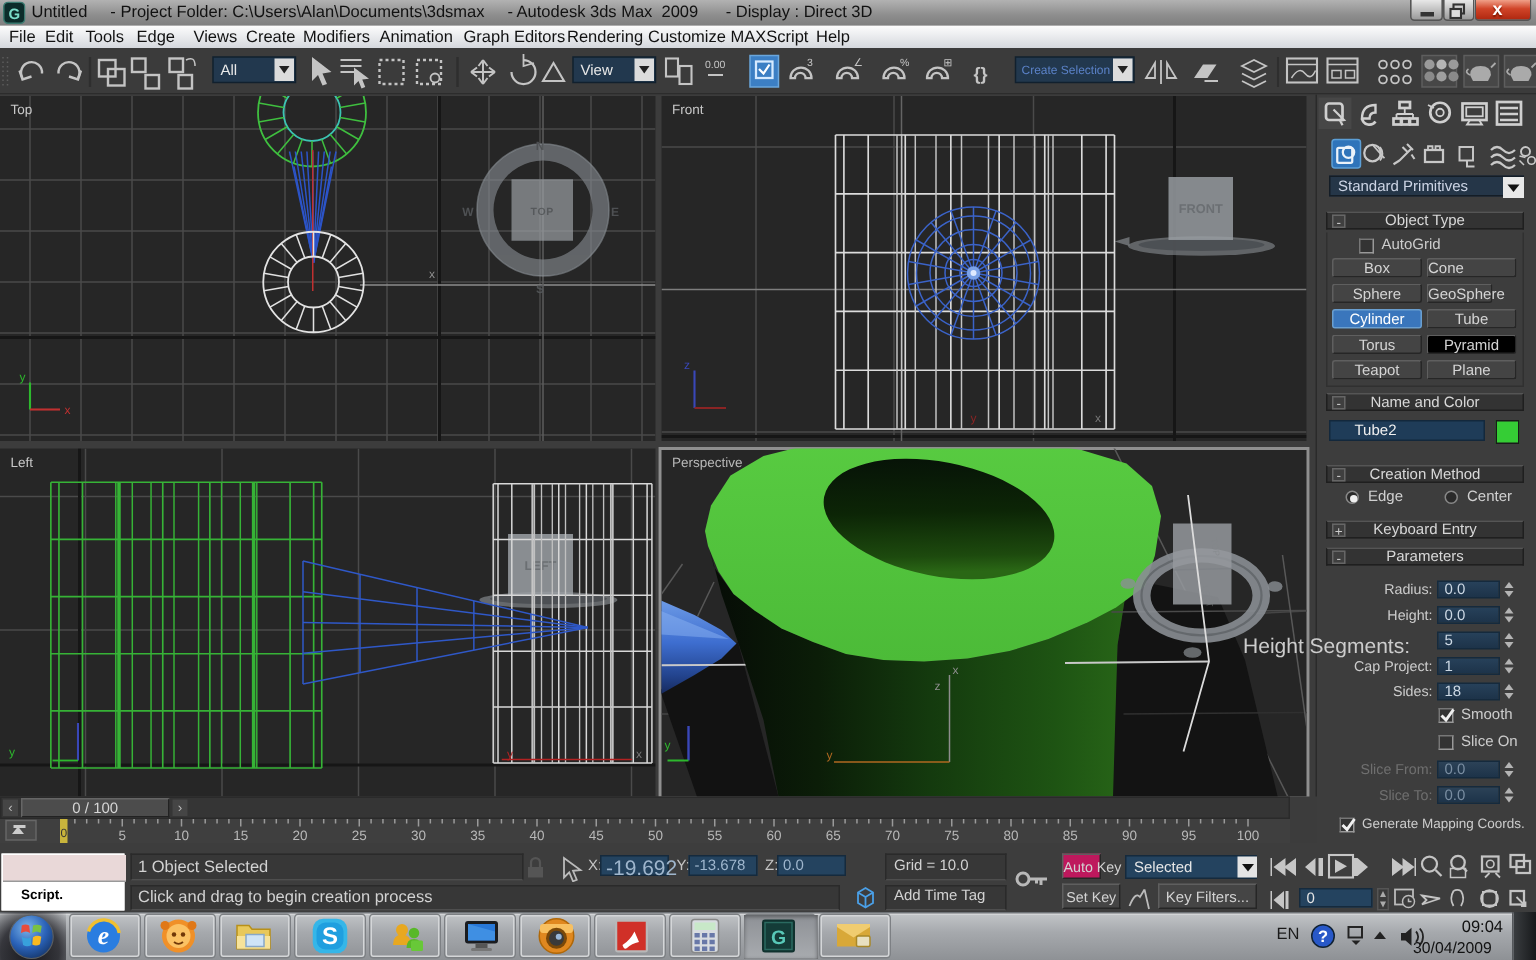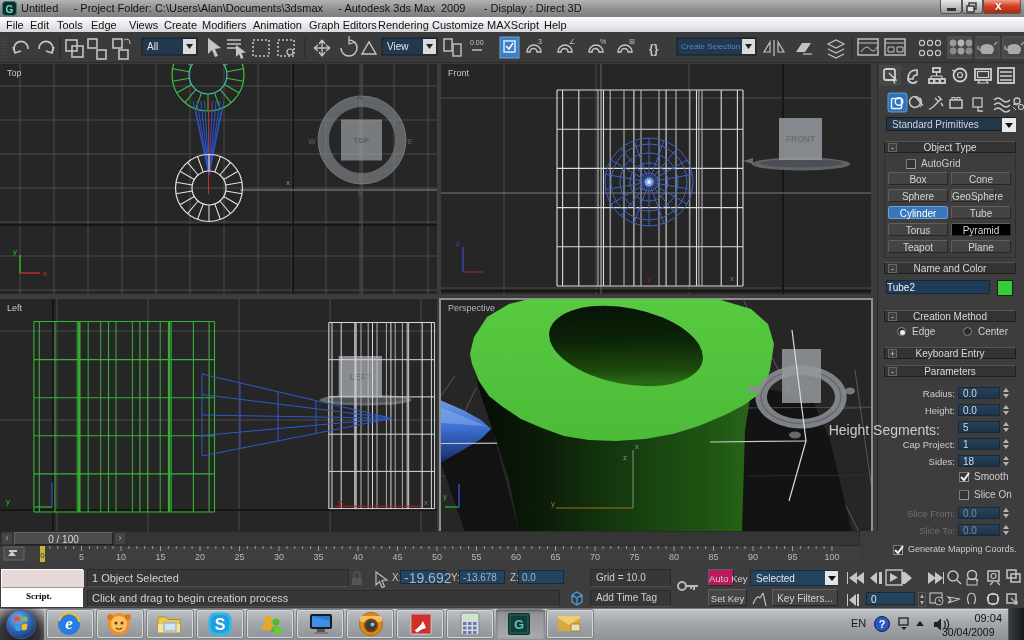--- a/index.html
+++ b/index.html
@@ -505,31 +505,31 @@
     </g>
   </svg>
 <div style="position:absolute;left:886px;top:117px;width:130px;height:14px;background:#253648;border:1px solid #141d26;color:#ccd4e4;font-size:10px;line-height:14px;padding-left:5px">Standard Primitives</div>
 <div style="position:absolute;left:1002px;top:118px;width:14px;height:14px;background:#e8e8e8"></div>
 <div style="position:absolute;left:1005px;top:123px;width:0;height:0;border-left:4px solid transparent;border-right:4px solid transparent;border-top:5px solid #111"></div>
 <div style="position:absolute;left:884px;top:141px;width:132px;height:12px;background:#333333;border:1px solid #1f1f1f;border-top-color:#555;color:#d8d8d8;font-size:10px;text-align:center;line-height:12px">Object Type<span style="position:absolute;left:3px;top:1px;width:9px;height:9px;background:#3f3f3f;border:1px solid #666;font-size:9px;line-height:8px;text-align:center;color:#ccc">-</span></div>
 <div style="position:absolute;left:884px;top:155px;width:132px;height:103px;border:1px solid #303030;border-top:none"></div>
 <div style="position:absolute;left:906px;top:159px;width:10px;height:10px;background:#333;border:1px solid #777;border-bottom-color:#999;border-right-color:#999"></div>
 <div style="position:absolute;left:921px;top:158px;color:#cccccc;font-size:10px">AutoGrid</div>
 <div style="position:absolute;left:888px;top:172px;width:60px;height:13px;background:#444444;border-top:1px solid #5f5f5f;border-left:1px solid #5f5f5f;border-right:1px solid #262626;border-bottom:1px solid #262626;border-radius:2px;color:#d4d4d4;font-size:10px;text-align:center;line-height:13px">Box</div>
-<div style="position:absolute;left:951px;top:172px;width:60px;height:13px;background:#444444;border-top:1px solid #5f5f5f;border-left:1px solid #5f5f5f;border-right:1px solid #262626;border-bottom:1px solid #262626;border-radius:2px;color:#d4d4d4;font-size:10px;text-align:center;line-height:13px">Cone</div>
+<div style="position:absolute;left:951px;top:172px;width:60px;height:13px;background:#444444;border-top:1px solid #5f5f5f;border-left:1px solid #5f5f5f;border-right:1px solid #262626;border-bottom:1px solid #262626;border-radius:2px;color:#d4d4d4;font-size:10px;line-height:13px">Cone</div>
 <div style="position:absolute;left:888px;top:189px;width:60px;height:13px;background:#444444;border-top:1px solid #5f5f5f;border-left:1px solid #5f5f5f;border-right:1px solid #262626;border-bottom:1px solid #262626;border-radius:2px;color:#d4d4d4;font-size:10px;text-align:center;line-height:13px">Sphere</div>
 <div style="position:absolute;left:951px;top:189px;width:44px;height:13px;background:#444444;border-top:1px solid #5f5f5f;border-left:1px solid #5f5f5f;border-right:1px solid #262626;border-bottom:1px solid #262626;border-radius:2px;color:#d4d4d4;font-size:10px;text-align:center;line-height:13px">GeoSphere</div>
 <div style="position:absolute;left:888px;top:206px;width:60px;height:13px;background:#3a76bc;border:1px solid #6a9fd0;border-radius:2px;color:#ffffff;font-size:10px;text-align:center;line-height:13px">Cylinder</div>
 <div style="position:absolute;left:951px;top:206px;width:60px;height:13px;background:#444444;border-top:1px solid #5f5f5f;border-left:1px solid #5f5f5f;border-right:1px solid #262626;border-bottom:1px solid #262626;border-radius:2px;color:#d4d4d4;font-size:10px;text-align:center;line-height:13px">Tube</div>
 <div style="position:absolute;left:888px;top:223px;width:60px;height:13px;background:#444444;border-top:1px solid #5f5f5f;border-left:1px solid #5f5f5f;border-right:1px solid #262626;border-bottom:1px solid #262626;border-radius:2px;color:#d4d4d4;font-size:10px;text-align:center;line-height:13px">Torus</div>
 <div style="position:absolute;left:951px;top:223px;width:60px;height:13px;background:#000000;border-top:1px solid #5f5f5f;border-left:1px solid #5f5f5f;border-right:1px solid #262626;border-bottom:1px solid #262626;border-radius:2px;color:#d4d4d4;font-size:10px;text-align:center;line-height:13px">Pyramid</div>
 <div style="position:absolute;left:888px;top:240px;width:60px;height:13px;background:#444444;border-top:1px solid #5f5f5f;border-left:1px solid #5f5f5f;border-right:1px solid #262626;border-bottom:1px solid #262626;border-radius:2px;color:#d4d4d4;font-size:10px;text-align:center;line-height:13px">Teapot</div>
 <div style="position:absolute;left:951px;top:240px;width:60px;height:13px;background:#444444;border-top:1px solid #5f5f5f;border-left:1px solid #5f5f5f;border-right:1px solid #262626;border-bottom:1px solid #262626;border-radius:2px;color:#d4d4d4;font-size:10px;text-align:center;line-height:13px">Plane</div>
 <div style="position:absolute;left:884px;top:262px;width:132px;height:12px;background:#333333;border:1px solid #1f1f1f;border-top-color:#555;color:#d8d8d8;font-size:10px;text-align:center;line-height:12px">Name and Color<span style="position:absolute;left:3px;top:1px;width:9px;height:9px;background:#3f3f3f;border:1px solid #666;font-size:9px;line-height:8px;text-align:center;color:#ccc">-</span></div>
-<div style="position:absolute;left:886px;top:280px;width:104px;height:14px;background:#1f3c58;border:1px solid #13283c;color:#f0f0f0;font-size:10px;line-height:14px;padding-left:0">Tube2</div>
+<div style="position:absolute;left:886px;top:280px;width:104px;height:14px;background:#1f3c58;border:1px solid #13283c;color:#f0f0f0;font-size:10px;line-height:14px;padding-left:16px">Tube2</div>
 <div style="position:absolute;left:997px;top:280px;width:16px;height:16px;background:#35cd35;border:1px solid #1a1a1a"></div>
 <div style="position:absolute;left:884px;top:310px;width:132px;height:12px;background:#333333;border:1px solid #1f1f1f;border-top-color:#555;color:#d8d8d8;font-size:10px;text-align:center;line-height:12px">Creation Method<span style="position:absolute;left:3px;top:1px;width:9px;height:9px;background:#3f3f3f;border:1px solid #666;font-size:9px;line-height:8px;text-align:center;color:#ccc">-</span></div>
 <div style="position:absolute;left:897px;top:327px;width:9px;height:9px;border-radius:50%;background:#2a2a2a;border:1px solid #888"></div>
 <div style="position:absolute;left:900px;top:330px;width:5px;height:5px;border-radius:50%;background:#f0f0f0"></div>
 <div style="position:absolute;left:912px;top:326px;color:#d0d0d0;font-size:10px">Edge</div>
 <div style="position:absolute;left:963px;top:327px;width:9px;height:9px;border-radius:50%;background:#2a2a2a;border:1px solid #888"></div>
 <div style="position:absolute;left:978px;top:326px;color:#d0d0d0;font-size:10px">Center</div>
 <div style="position:absolute;left:884px;top:347px;width:132px;height:12px;background:#333333;border:1px solid #1f1f1f;border-top-color:#555;color:#d8d8d8;font-size:10px;text-align:center;line-height:12px">Keyboard Entry<span style="position:absolute;left:3px;top:1px;width:9px;height:9px;background:#3f3f3f;border:1px solid #666;font-size:9px;line-height:8px;text-align:center;color:#ccc">+</span></div>
 <div style="position:absolute;left:884px;top:365px;width:132px;height:12px;background:#333333;border:1px solid #1f1f1f;border-top-color:#555;color:#d8d8d8;font-size:10px;text-align:center;line-height:12px">Parameters<span style="position:absolute;left:3px;top:1px;width:9px;height:9px;background:#3f3f3f;border:1px solid #666;font-size:9px;line-height:8px;text-align:center;color:#ccc">-</span></div>
 <div style="position:absolute;right:69px;top:388px;color:#cccccc;font-size:9.5px">Radius:</div>
@@ -704,21 +704,21 @@
     <text x="42.5" y="12" fill="#333" font-size="8" text-anchor="middle">0</text>
     <rect x="4" y="1" width="20" height="13" fill="#4a4a4a" stroke="#666"></rect>
     <path d="M8 10 l4 -5 l4 5 z" fill="#ccc"></path>
     <rect x="9" y="4" width="8" height="2" fill="#ccc"></rect>
   </svg>
 <div style="position:absolute;left:860px;top:531px;width:18px;height:31px;background:#3c3c3c"></div>
 
 <div style="position:absolute;left:0;top:562px;width:1024px;height:46px;background:#3d3d3d"></div>
 <div style="position:absolute;left:1px;top:569px;width:82px;height:38px;border:1px solid #fff;background:#fff">
     <div style="position:absolute;left:0;top:0;width:82px;height:18px;background:#e9d8d8;border-bottom:1px solid #999"></div>
-    <div style="position:absolute;left:24px;top:21px;color:#000;font-family:Liberation Serif, serif;font-size:9px;font-weight:bold">Script.</div>
+    <div style="position:absolute;left:12px;top:21px;color:#000;font-family:Liberation Sans, sans-serif;font-size:9px;font-weight:bold">Script.</div>
   </div>
 <div style="position:absolute;left:87px;top:569px;width:262px;height:18px;background:#373737;border:1px solid #2a2a2a;border-bottom-color:#4e4e4e"></div>
 <div style="position:absolute;left:92px;top:572px;color:#d2d2d2;font-size:11px">1 Object Selected</div>
 <div style="position:absolute;left:87px;top:590px;width:473px;height:17px;background:#373737;border:1px solid #2a2a2a;border-bottom-color:#4e4e4e"></div>
 <div style="position:absolute;left:92px;top:592px;color:#d2d2d2;font-size:11px">Click and drag to begin creation process</div>
 <svg style="position:absolute;left:350px;top:570px" width="45" height="18">
     <rect x="2" y="8" width="10" height="7" fill="#555"></rect>
     <path d="M4 8 v-3 a 3 3 0 0 1 6 0 v3" stroke="#555" fill="none" stroke-width="1.5"></path>
     <path d="M26 2 l 0 13 l 3.5 -3.5 l 2.5 6 l 2.5 -1 l -2.5 -6 l 5 -0.5 z" fill="none" stroke="#bbb" stroke-width="1.2"></path>
   </svg>

